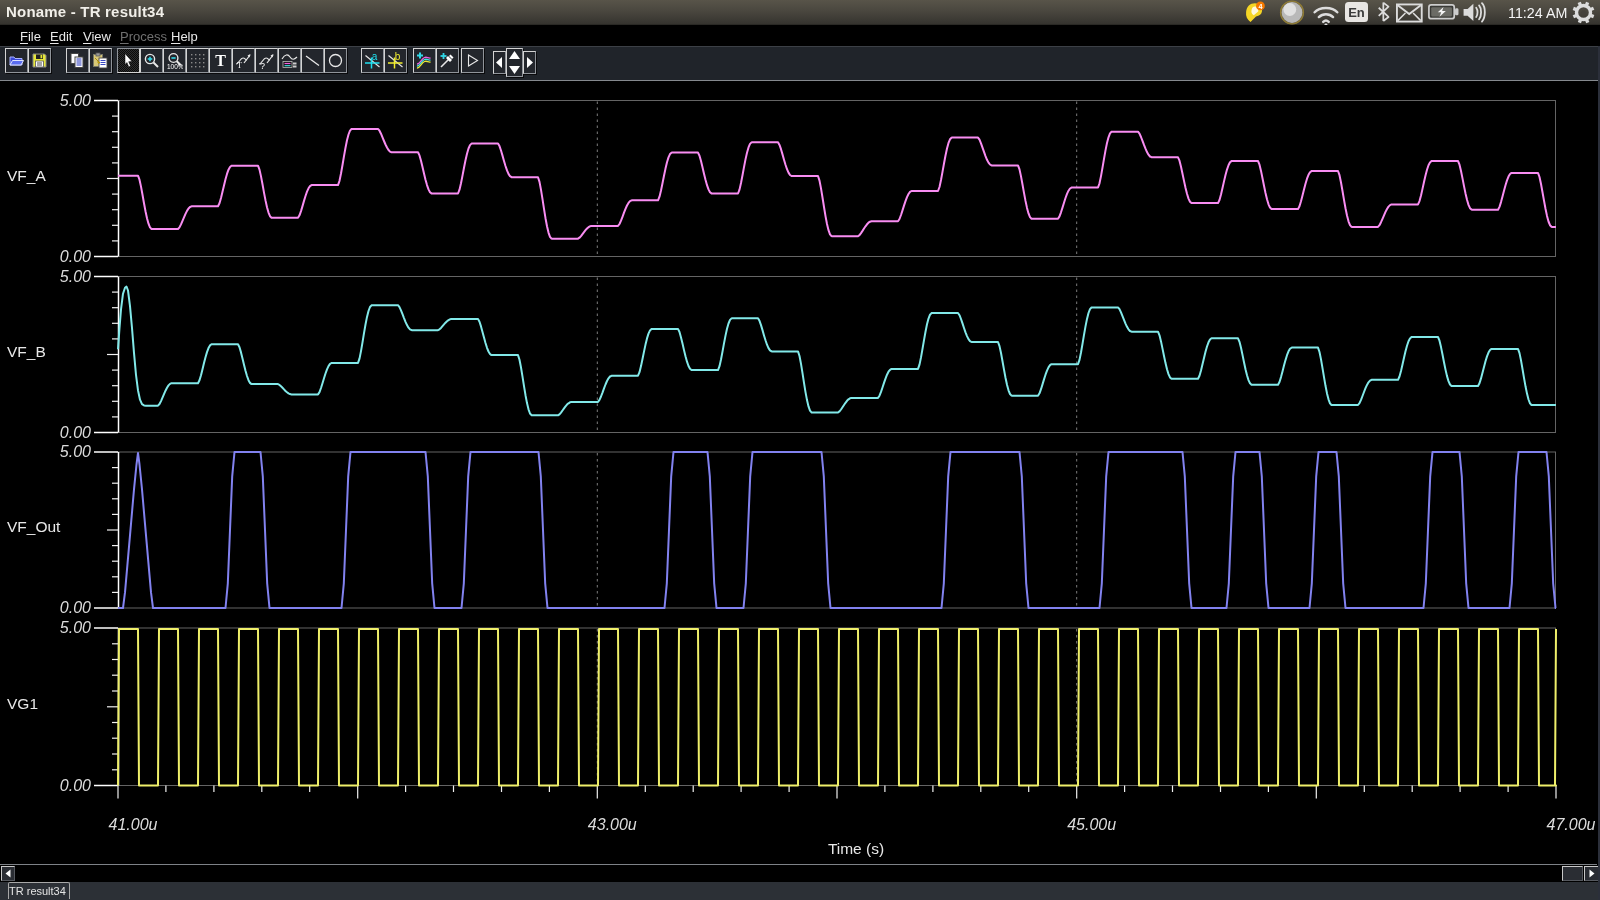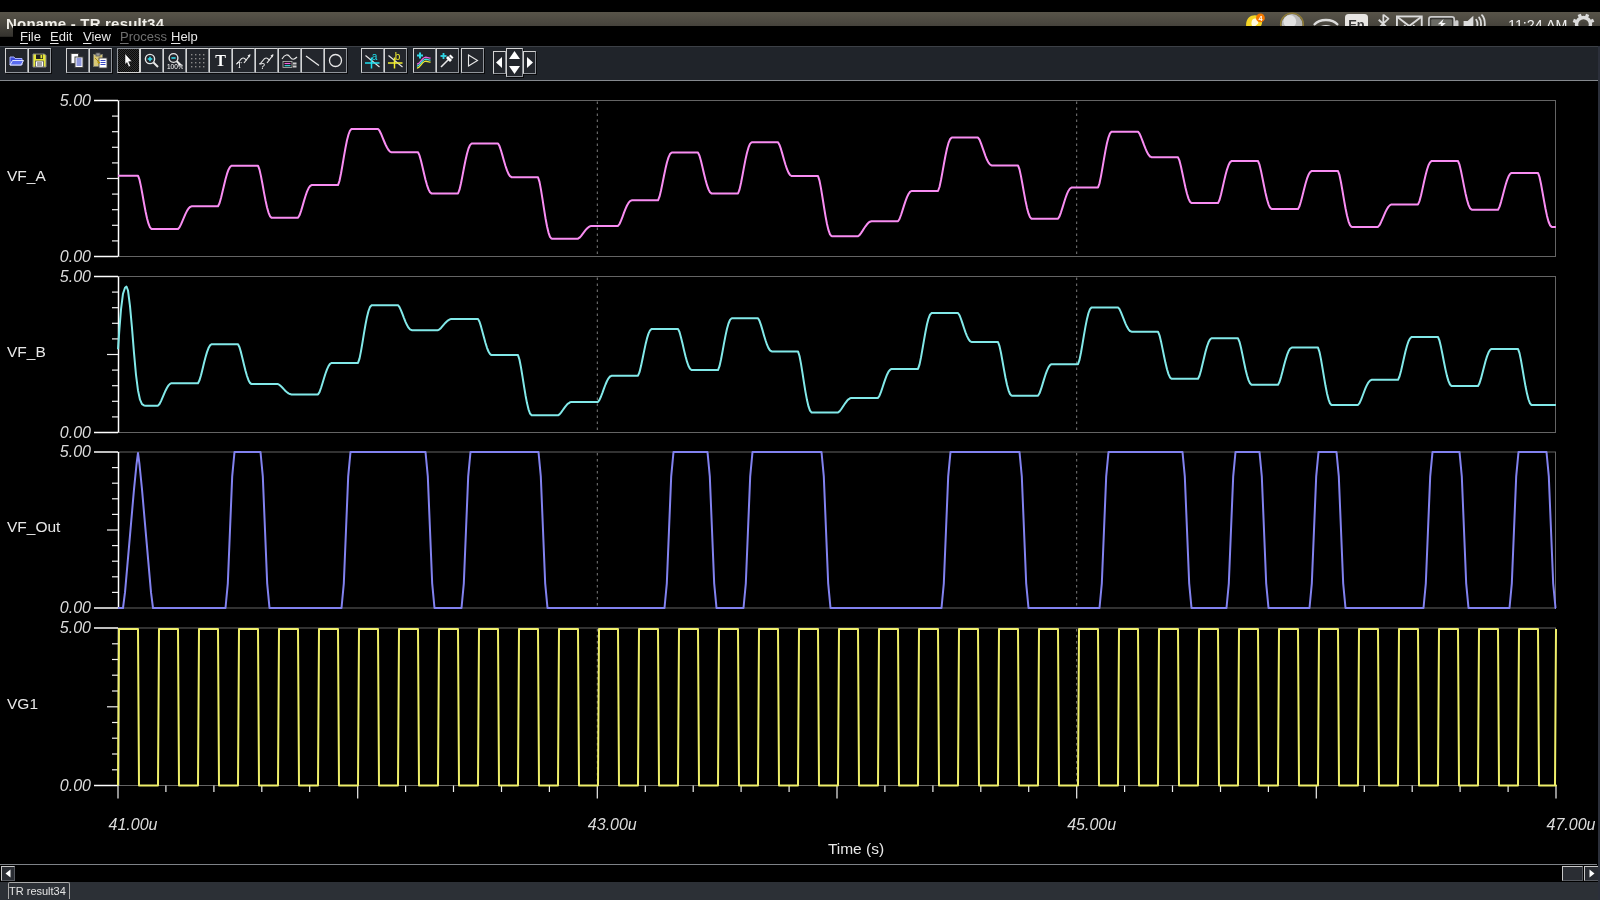--- a/index.html
+++ b/index.html
@@ -1,17 +1,17 @@
 <!DOCTYPE html>
 <html><head><meta charset="utf-8">
 <style>
 * { margin:0; padding:0; box-sizing:border-box; }
 html,body { width:1600px; height:900px; overflow:hidden; background:#000;
   font-family:"Liberation Sans", sans-serif; }
-#titlebar { position:absolute; left:0; top:12px; width:1600px; height:25px;
+#titlebar { position:absolute; left:0; top:0; width:1600px; height:25px;
   background:linear-gradient(#585449,#4a473f 45%,#3d3b35 80%,#35332e);
   border-bottom:1px solid #2a2925; }
 #title { position:absolute; left:6px; top:3px; font-size:15px; font-weight:bold;
   color:#f1efe9; letter-spacing:0.2px; }
 #menubar { position:absolute; left:13px; top:26px; width:1600px; height:20px; background:#000; }
 .mi { position:absolute; top:3px; font-size:13px; color:#e8e8e8; }
 .mi u { text-decoration:underline; text-underline-offset:2px; }
 #toolband { position:absolute; left:0; top:46px; width:1600px; height:34px;
   background:#20242a; border-top:1px solid #3c4046; }
 #toolline { position:absolute; left:0; top:80px; width:1600px; height:1px; background:#85898e; }

